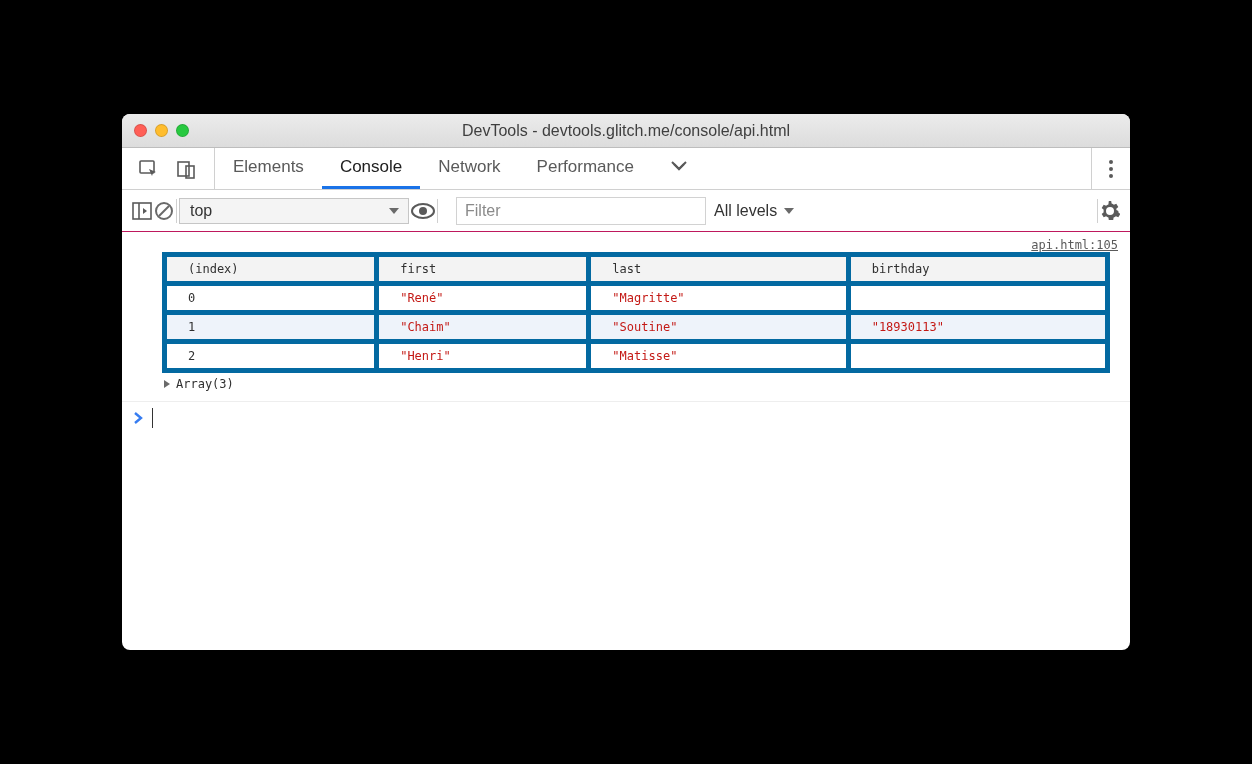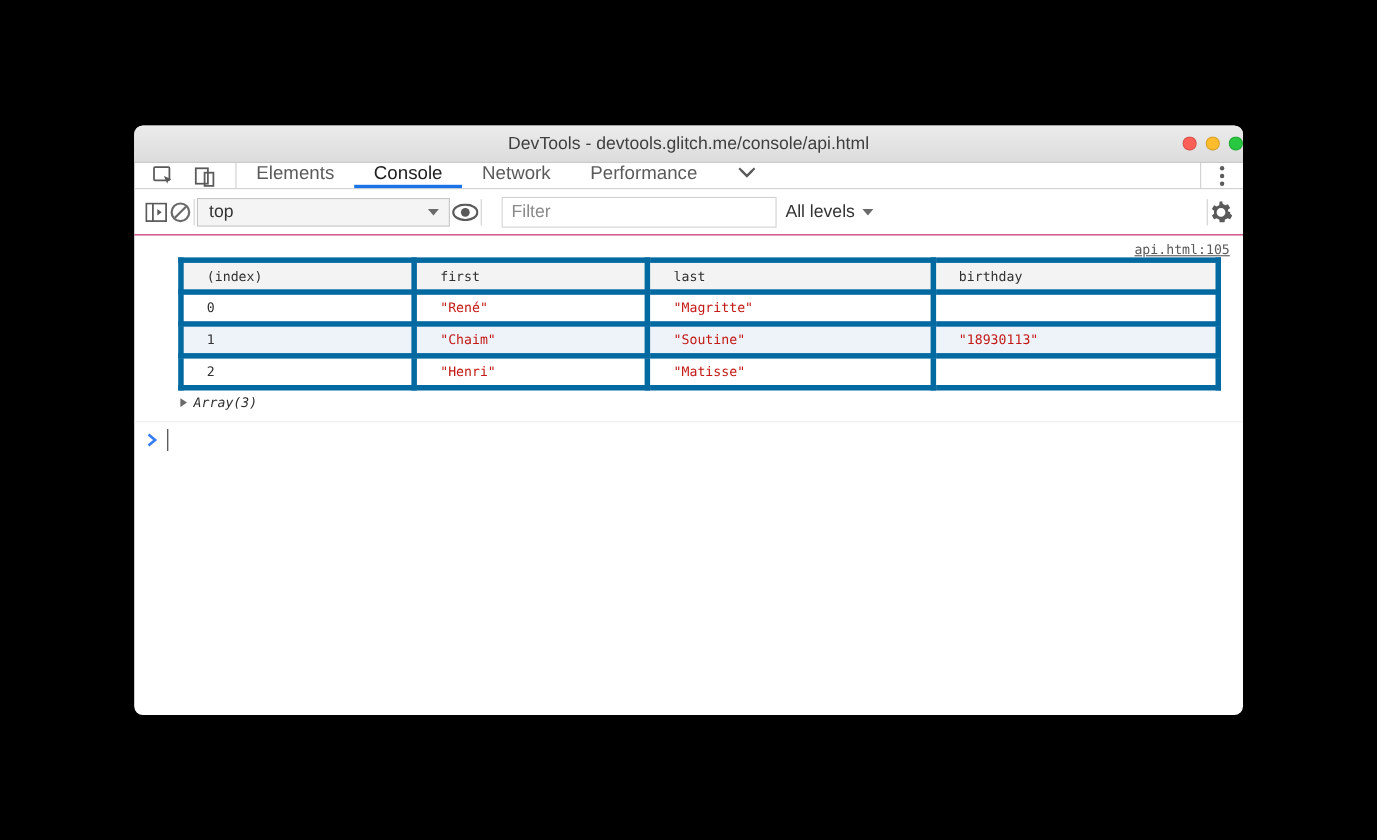--- a/index.html
+++ b/index.html
@@ -23,41 +23,40 @@
     display: flex;
     flex-direction: column;
   }
   .titlebar {
     height: 34px;
     background: linear-gradient(#ececec, #dcdcdc);
     border-bottom: 1px solid #bdbdbd;
     display: flex;
     align-items: center;
     position: relative;
-    justify-content: flex-end;
   }
   .traffic {
     display: flex;
     gap: 8px;
     padding-left: 12px;
   }
   .tl-btn { width: 13px; height: 13px; border-radius: 50%; border: 0.5px solid rgba(0,0,0,0.15); }
   .tl-close { background: #ff5f57; }
   .tl-min { background: #ffbd2e; }
   .tl-max { background: #28c940; }
   .title {
     position: absolute;
     left: 0; right: 0;
     text-align: center;
     font-size: 16px;
     color: #3f3f3f;
     pointer-events: none;
   }
   .toolbar {
-    height: 24px;
+    height: 42px;
     border-bottom: 1px solid #d0d0d0;
     display: flex;
     align-items: center;
     font-size: 17px;
     color: #5a5a5a;
   }
   .tb-leading {
     display: flex;
     align-items: center;
     gap: 16px;
@@ -165,21 +164,20 @@
     background: #f3f3f3;
   }
   .ct tr.odd td { background: #eef3fa; }
   .str { color: #c41a16; }
   .arrsum {
     padding: 4px 0 0 0;
     cursor: pointer;
     display: flex;
     align-items: center;
     gap: 4px;
-    font-style: italic;
   }
   .prompt {
     display: flex;
     align-items: center;
     padding: 6px 10px;
     gap: 8px;
   }
   .prompt-caret { color: #367cf1; font-weight: bold; font-size: 18px; }
   .cursor {
     width: 1px; height: 20px; background: #333;

